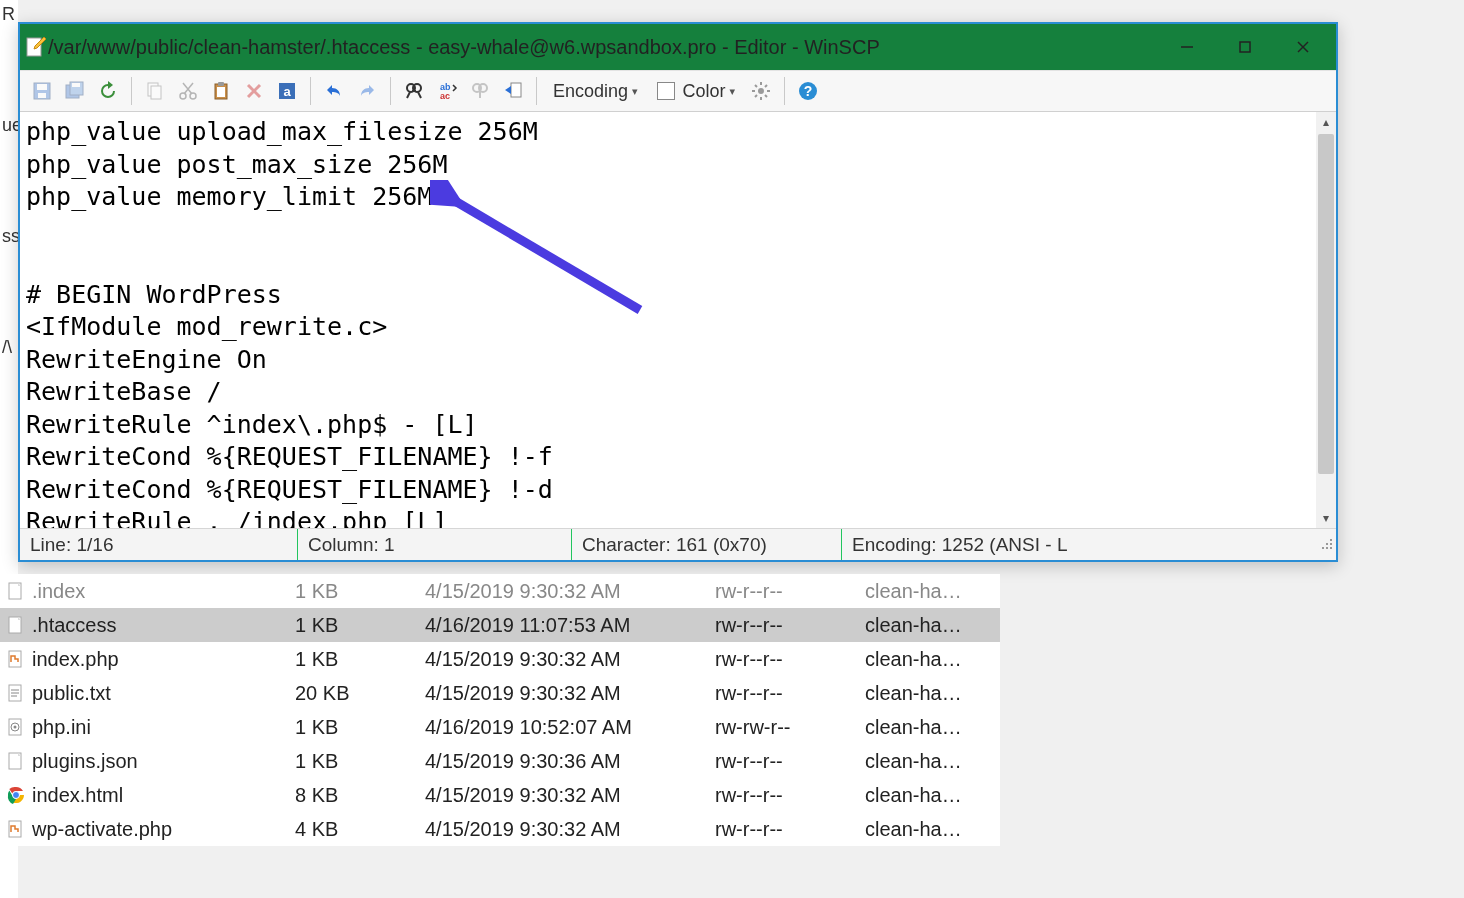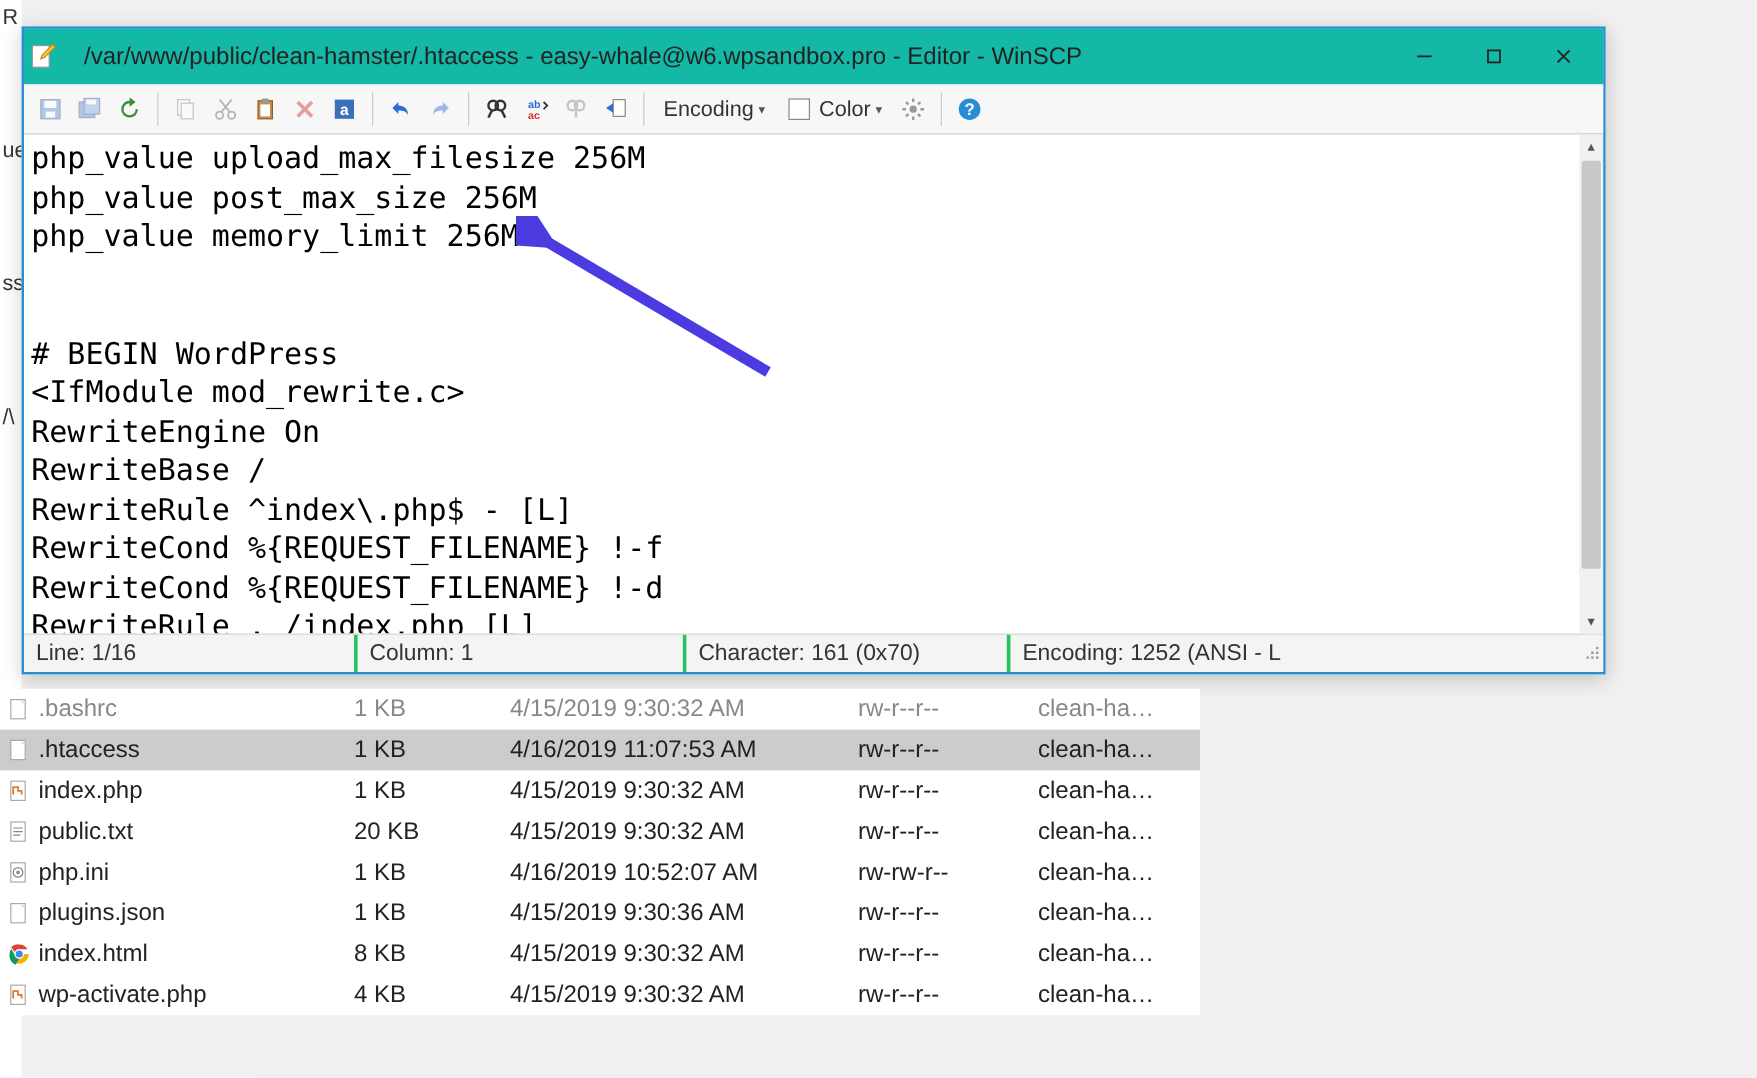--- a/index.html
+++ b/index.html
@@ -1,40 +1,40 @@
 <!DOCTYPE html>
 <html><head>
 <meta charset="utf-8">
 <style>
 * { margin:0; padding:0; box-sizing:border-box; }
 body { font-family:"Segoe UI",Arial,sans-serif; font-size:18px; background:#f0f0f0; width:1464px; height:898px; overflow:hidden; position:relative; }
 .bg-strip { position:absolute; left:0; top:0; width:18px; height:100%; background:#fff; color:#333; font-size:18px; padding:4px 2px; }
 .bg-strip div { margin-bottom:90px; }
 .editor-window { position:absolute; left:18px; top:22px; width:1320px; height:540px; background:#fff; border:2px solid #2a8dd4; box-shadow:0 4px 16px rgba(0,0,0,.2); display:flex; flex-direction:column; }
-.titlebar { height:46px; display:flex; align-items:center; padding:0 4px; gap:22px; background:#14b8a6; }
+.titlebar { height:46px; display:flex; align-items:center; padding:0 4px; gap:0; background:#15803d; }
 .title-icon { width:24px; height:24px; flex:0 0 auto; }
 .title-text { flex:1; font-size:20px; color:#222; white-space:nowrap; overflow:hidden; }
 .win-btns { display:flex; gap:0; }
 .win-btn { width:58px; height:40px; display:flex; align-items:center; justify-content:center; cursor:pointer; }
 .win-btn svg { width:14px; height:14px; }
 .toolbar { height:42px; background:#f7f7f7; border-top:1px solid #e3e3e3; border-bottom:1px solid #d0d0d0; display:flex; align-items:center; padding:0 6px; gap:1px; }
 .tbtn { width:32px; height:32px; display:flex; align-items:center; justify-content:center; cursor:pointer; border:1px solid transparent; border-radius:2px; }
 .tbtn.disabled { opacity:.45; cursor:default; }
 .sep { width:1px; height:28px; background:#c9c9c9; margin:0 6px; }
 .dropdown { height:32px; padding:0 8px; display:flex; align-items:center; gap:4px; font-size:18px; color:#333; cursor:pointer; border:1px solid transparent; }
 .color-swatch { width:18px; height:18px; border:1px solid #888; background:#fff; margin-right:4px; }
 .caret { font-size:11px; color:#555; }
 .editor-body { flex:1; display:flex; overflow:hidden; }
 .editor-text { flex:1; padding:4px 6px; font-family:Consolas,monospace; font-size:25px; color:#000; line-height:1.3; white-space:pre; overflow:hidden; }
 .vscroll { width:20px; background:#f1f1f1; position:relative; }
 .vscroll-up,.vscroll-down { position:absolute; left:0; width:20px; height:20px; display:flex; align-items:center; justify-content:center; font-size:12px; color:#555; cursor:pointer; }
 .vscroll-up { top:0; } .vscroll-down { bottom:0; }
 .vscroll-thumb { position:absolute; left:2px; top:22px; width:16px; height:340px; background:#c8c8c8; border-radius:2px; }
 .statusbar { height:32px; background:#f4f4f4; border-top:1px solid #d6d6d6; display:flex; align-items:center; font-size:19px; color:#333; }
-.status-cell { padding:0 10px; border-right:3px solid #22c55e; height:100%; display:flex; align-items:center; }
+.status-cell { padding:0 10px; border-right:1px solid #22c55e; height:100%; display:flex; align-items:center; }
 .status-cell.c1{width:278px;} .status-cell.c2{width:274px;} .status-cell.c3{width:270px;} .status-cell.c4{flex:1;border-right:none;}
 .grip { width:18px; display:flex; align-items:flex-end; justify-content:flex-end; padding:2px; }
 .arrow { position:absolute; pointer-events:none; }
 .file-list { position:absolute; left:0; top:574px; width:1000px; background:#fff; font-size:20px; color:#222; }
 .file-row { height:34px; display:flex; align-items:center; }
 .file-row.sel { background:#ccc; }
 .col-name { width:295px; display:flex; align-items:center; gap:6px; padding-left:6px; }
 .col-size { width:130px; text-align:left; padding-right:12px; }
 .col-date { width:290px; }
 .col-perm { width:150px; }
@@ -267,21 +267,21 @@
   <line x1="250" y1="15" x2="20" y2="15" stroke="#4b3be0" stroke-width="9" marker-end="url(#ah2)"></line>
 </svg>
 
 <div class="file-list" id="file-list">
     <div class="file-row">
       <div class="col-name" style="color:#888;">
         <span class="ficon"><svg width="20" height="20" viewBox="0 0 20 20">
             <rect x="3" y="2" width="12" height="16" fill="#fff" stroke="#aaa"></rect>
             <path d="M12 2l3 3h-3z" fill="#ddd"></path>
           </svg></span>
-        <span>.bashrc</span>
+        <span>.index</span>
       </div>
       <div class="col-size" style="color:#888;">1 KB</div>
       <div class="col-date" style="color:#888;">4/15/2019 9:30:32 AM</div>
       <div class="col-perm" style="color:#888;">rw-r--r--</div>
       <div class="col-owner" style="color:#888;">clean-ha…</div>
     </div>
     <div class="file-row sel">
       <div class="col-name" style="">
         <span class="ficon"><svg width="20" height="20" viewBox="0 0 20 20">
             <rect x="3" y="2" width="12" height="16" fill="#fff" stroke="#aaa"></rect>

